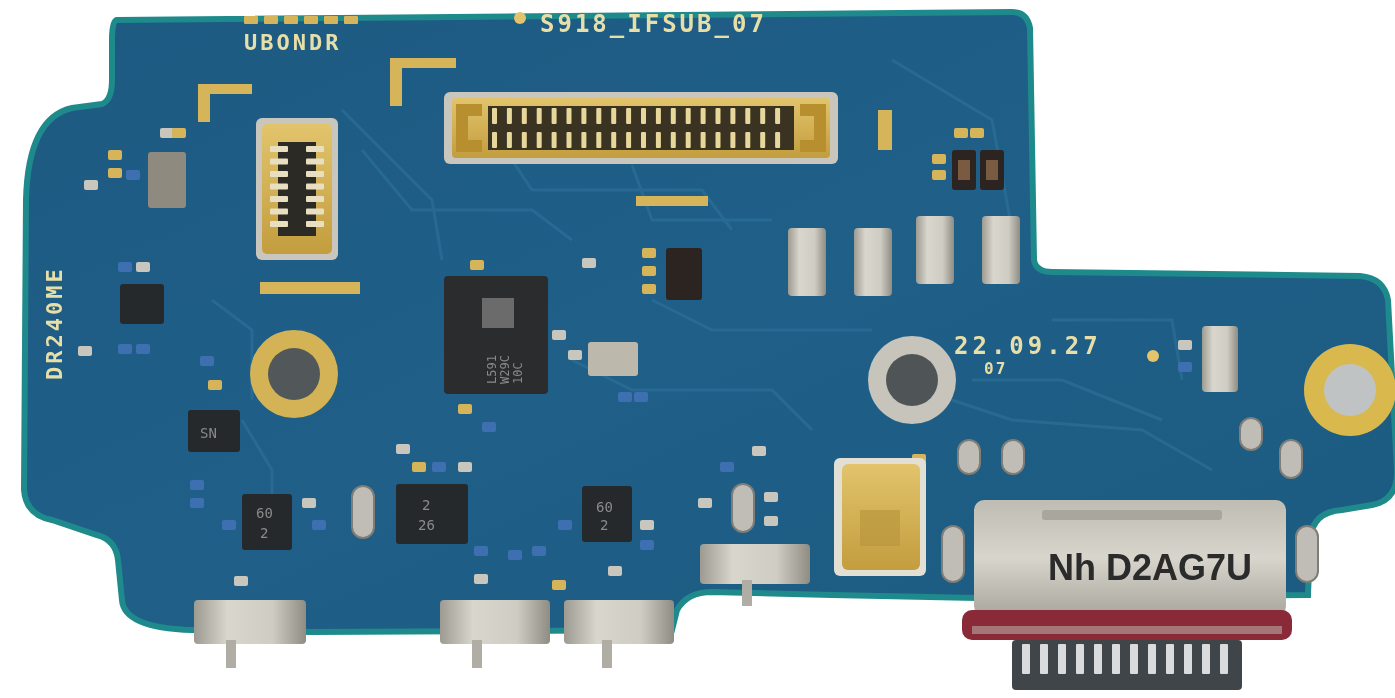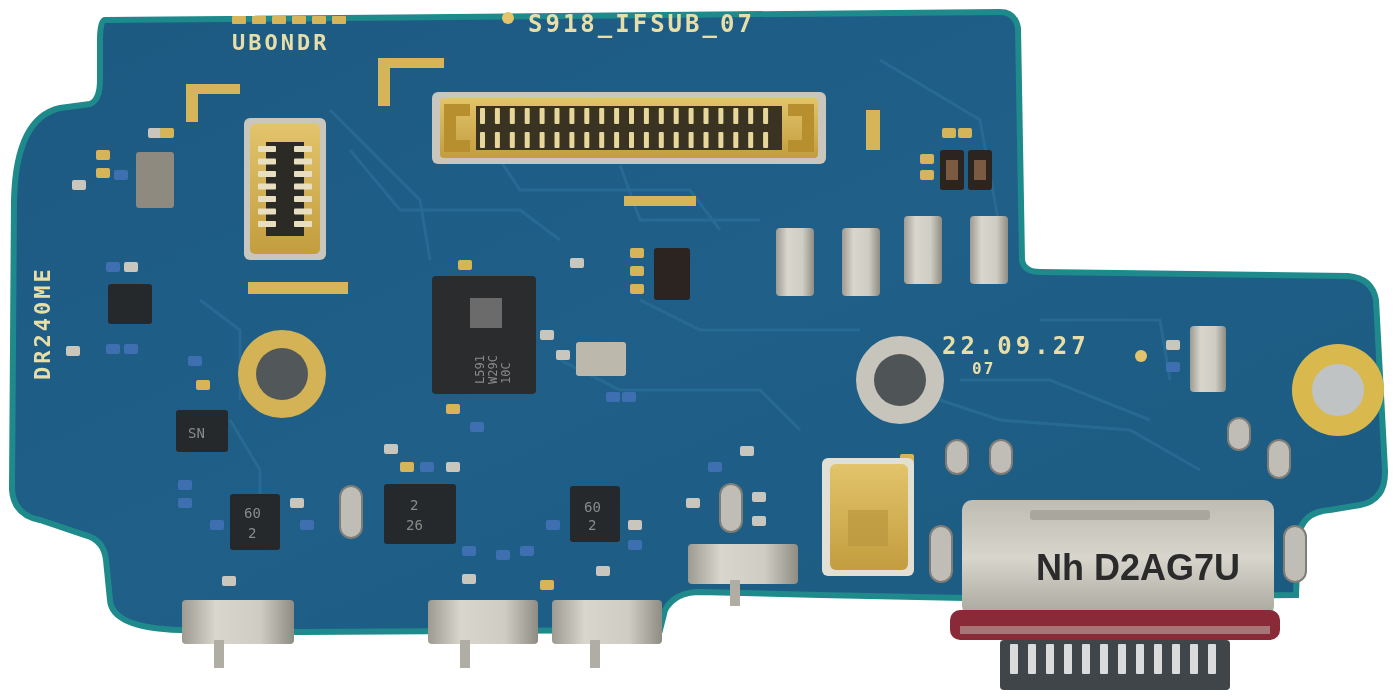--- a/index.html
+++ b/index.html
@@ -1,17 +1,17 @@
 <!DOCTYPE html>
 <html><head>
 <meta charset="utf-8">
 <style>
   html,body{margin:0;padding:0;background:#ffffff;}
   body{width:1395px;height:698px;position:relative;overflow:hidden;font-family:"Liberation Sans",sans-serif;}
-  .stage{position:absolute;left:0;top:0;width:1102px;height:698px;border-radius:11px;}
+  .stage{position:absolute;left:12px;top:0;width:1102px;height:698px;border-radius:11px;}
   svg{display:block;}
   .silk{font-family:"DejaVu Sans Mono","Liberation Mono",monospace;fill:#e8dfa8;font-weight:bold;}
   .chipmark{font-family:"DejaVu Sans Mono","Liberation Mono",monospace;fill:#8a8a8a;}
   .usbmark{font-family:"Liberation Sans",sans-serif;fill:#2b2b2b;font-weight:bold;}
 </style>
 </head>
 <body>
 
 <div class="stage">
 <svg width="1395" height="698" viewBox="0 0 1395 698" xmlns="http://www.w3.org/2000/svg">

